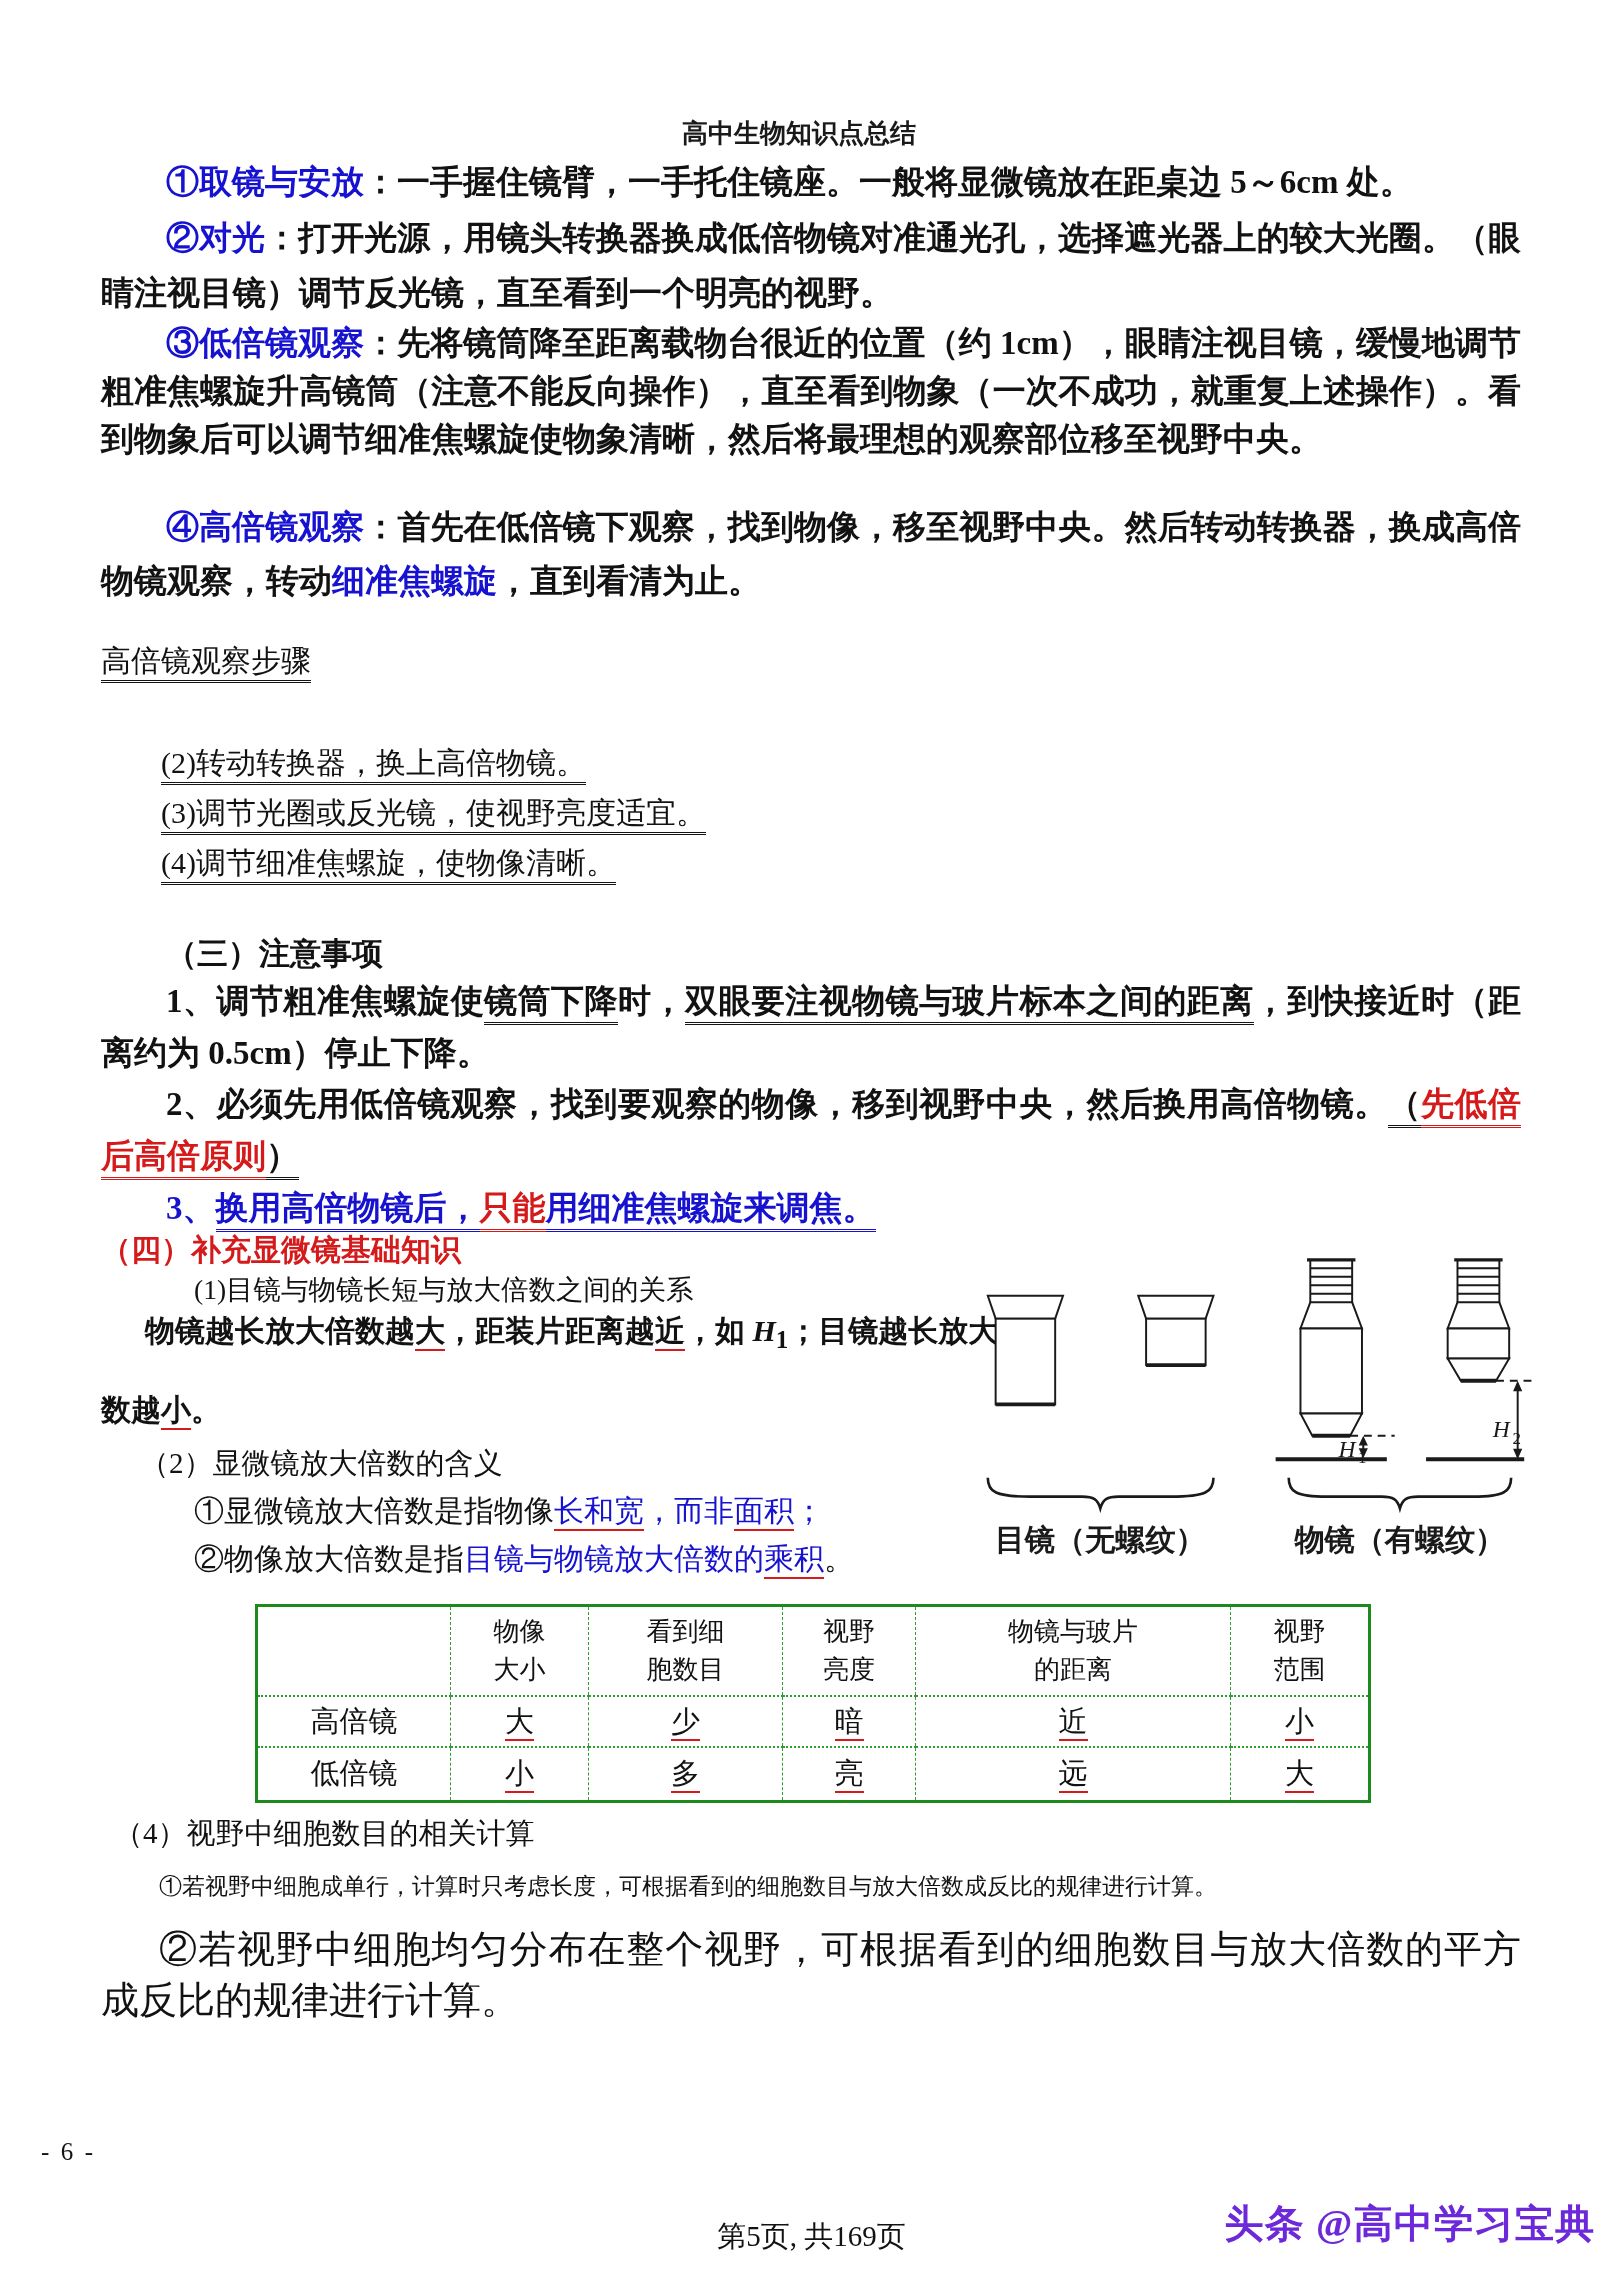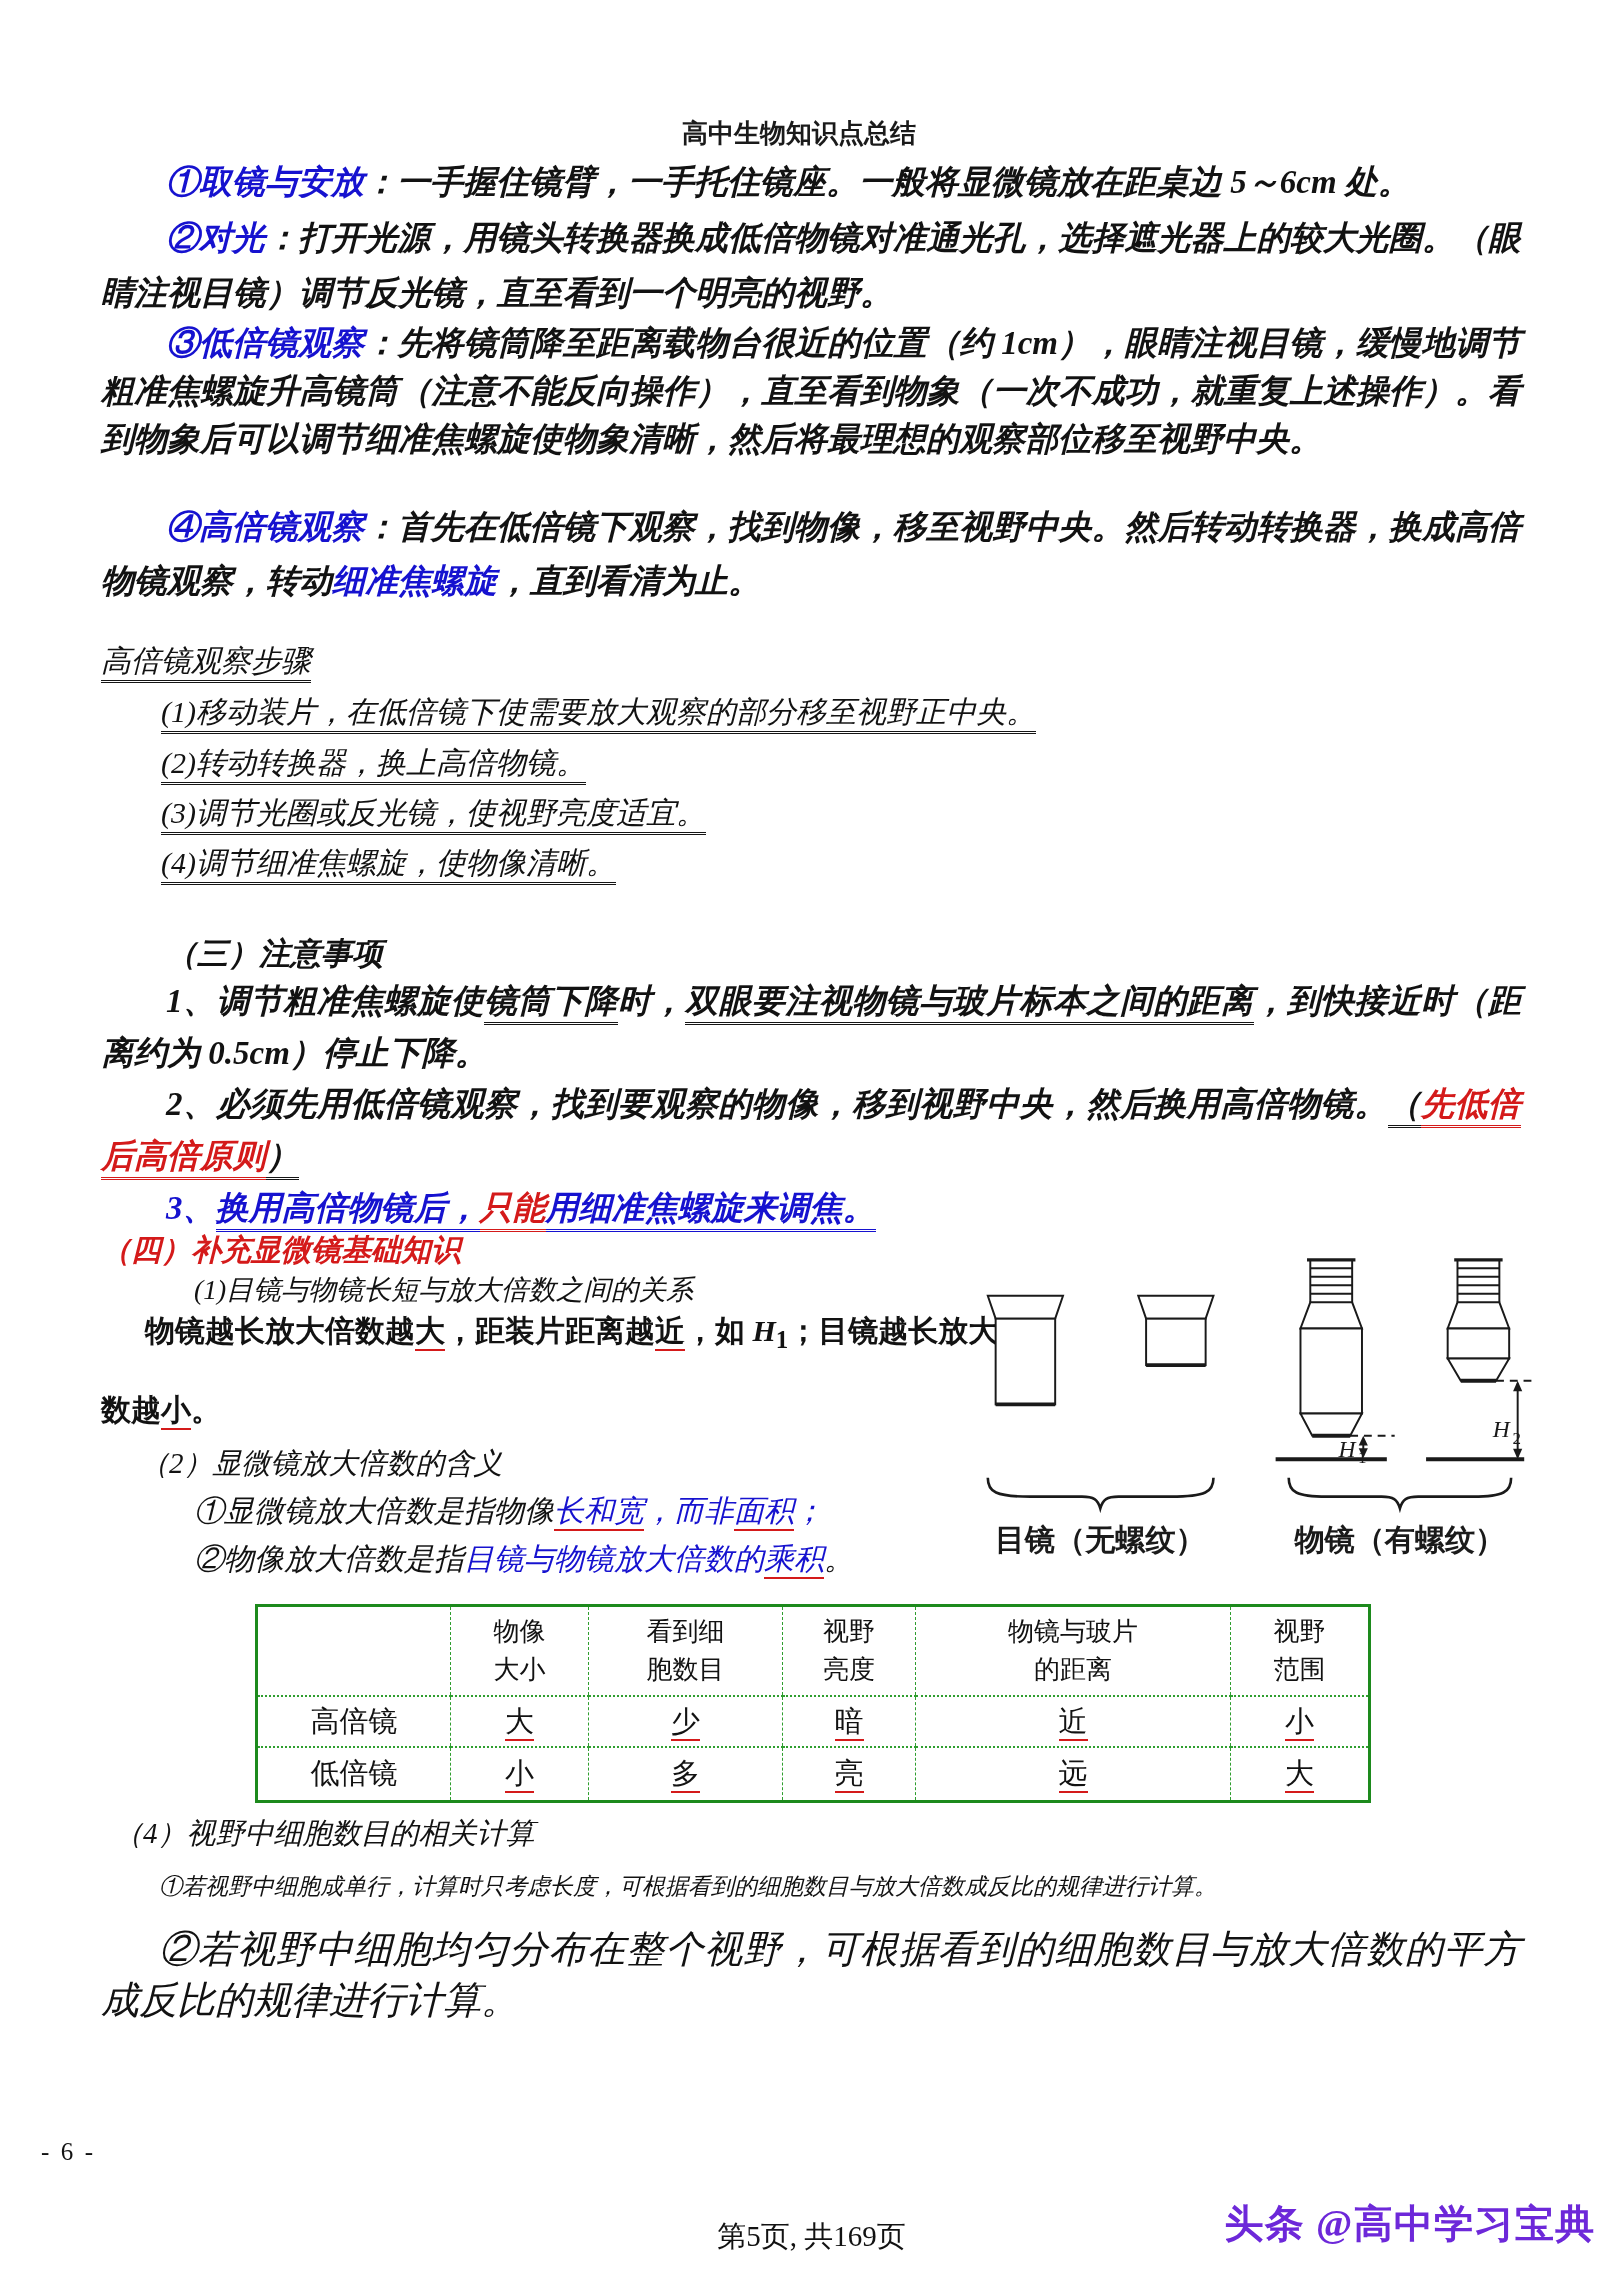--- a/index.html
+++ b/index.html
@@ -2,21 +2,21 @@
 <html style="font-size:10.5px"><head>
 <meta charset="utf-8">
 <style>
   html,body{margin:0;padding:0;background:#888;}
   .page{
     position:relative;width:1623px;height:2295px;background:#ffffff;
     font-family:"Liberation Serif","DejaVu Serif",serif;color:#121212;
     overflow:hidden;
   }
   .abs{position:absolute;}
-  .blk{left:101px;width:1420px;text-align:justify;font-style:italic;}
+  .blk{left:101px;width:1420px;text-align:justify;}
   .b50{font-size:33px;font-weight:bold;line-height:52px;}
   .ind2{text-indent:65px;}
   .blue{color:#1612cf;}
   .red{color:#d41a1a;}
   .nowrap{white-space:nowrap;}
   
   .u2k{border-bottom:3.9px double #151515;padding-bottom:2.6px;}
   .u2r{border-bottom:3.9px double #d41a1a;padding-bottom:2.6px;}
   .u2b{border-bottom:3.9px double #1612cf;padding-bottom:2.6px;}
   .u1r{border-bottom:2.6px solid #d41a1a;padding-bottom:2px;}
@@ -58,23 +58,20 @@
     <span class="blue">③低倍镜观察</span><span>：</span><span>先将镜筒降至距离载物台很近的位置（约 1cm），眼睛注视目镜，缓慢地调节粗准焦螺旋升高镜筒（注意不能反向操作），直至看到物象（一次不成功，就重复上述操作）。看到物象后可以调节细准焦螺旋使物象清晰，然后将最理想的观察部位移至视野中央。</span>
   </div>
 
 
   <div class="abs blk b50 ind2" style="top:500px;line-height:54px;">
     <span class="blue">④高倍镜观察</span><span>：</span><span>首先在低倍镜下观察，找到物像，移至视野中央。然后转动转换器，换成高倍物镜观察，转动</span><span class="blue">细准焦螺旋</span><span>，直到看清为止。</span>
   </div>
 
   <div class="abs blk step-line" style="top:641px;">
     <span class="u2k">高倍镜观察步骤</span>
-  </div>
-  <div class="abs blk step-line" style="top:692px;text-indent:60px;">
-    <span class="u2k">(1)移动装片，在低倍镜下使需要放大观察的部分移至视野正中央。</span>
   </div>
   <div class="abs blk step-line" style="top:743px;text-indent:60px;">
     <span class="u2k">(2)转动转换器，换上高倍物镜。</span>
   </div>
   <div class="abs blk step-line" style="top:793px;text-indent:60px;">
     <span class="u2k">(3)调节光圈或反光镜，使视野亮度适宜。</span>
   </div>
   <div class="abs blk step-line" style="top:843px;text-indent:60px;">
     <span class="u2k">(4)调节细准焦螺旋，使物像清晰。</span>
   </div>

